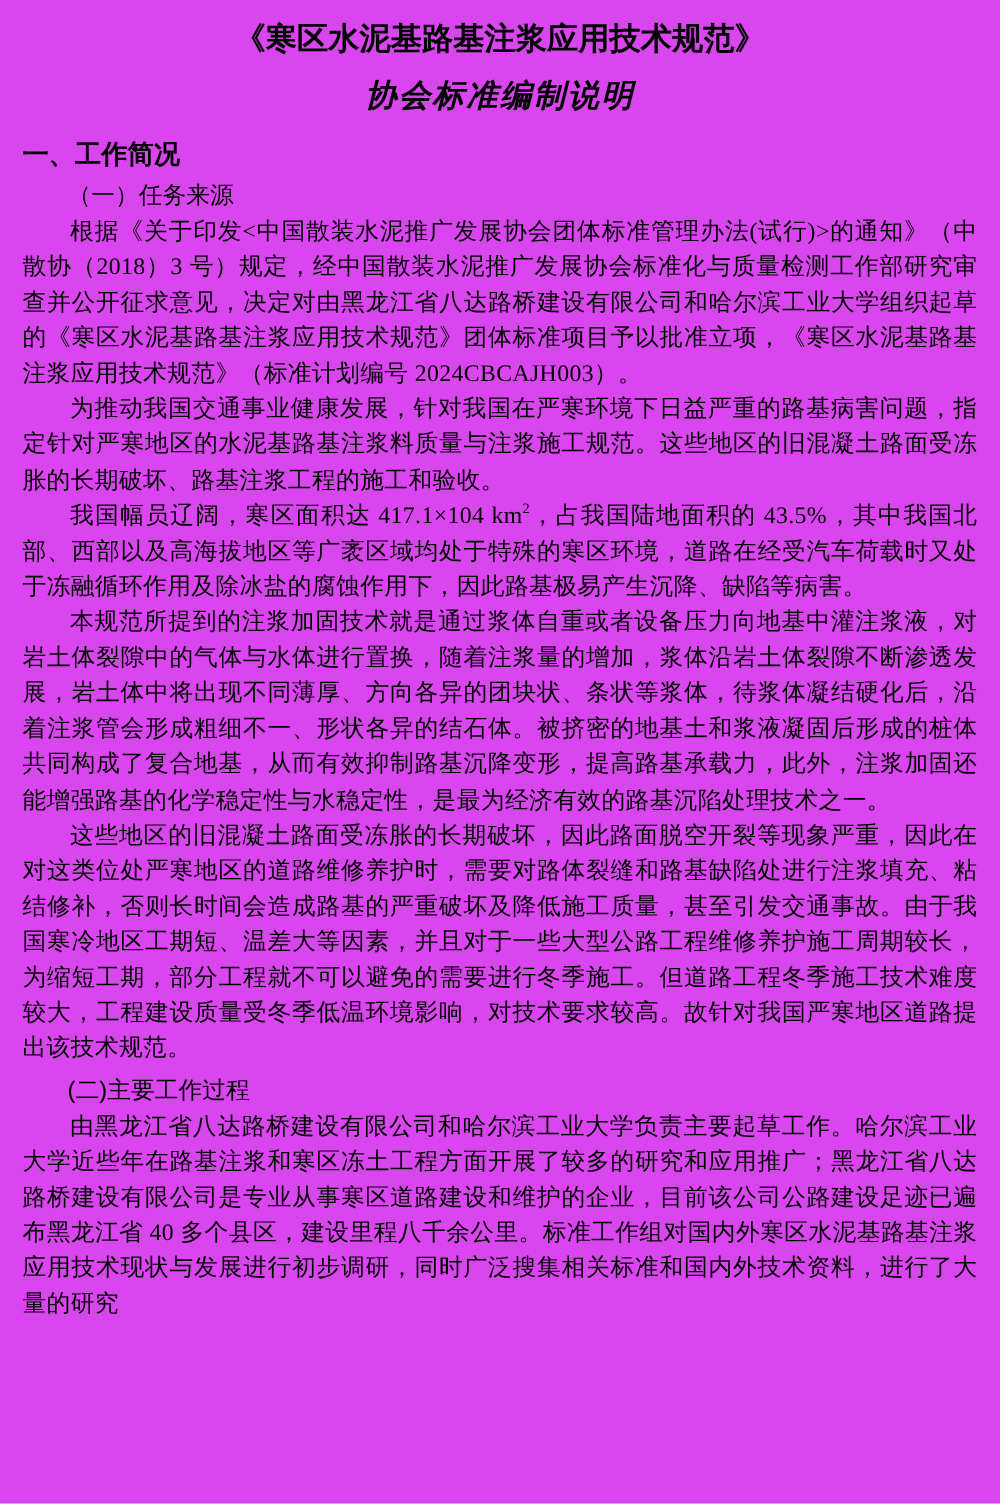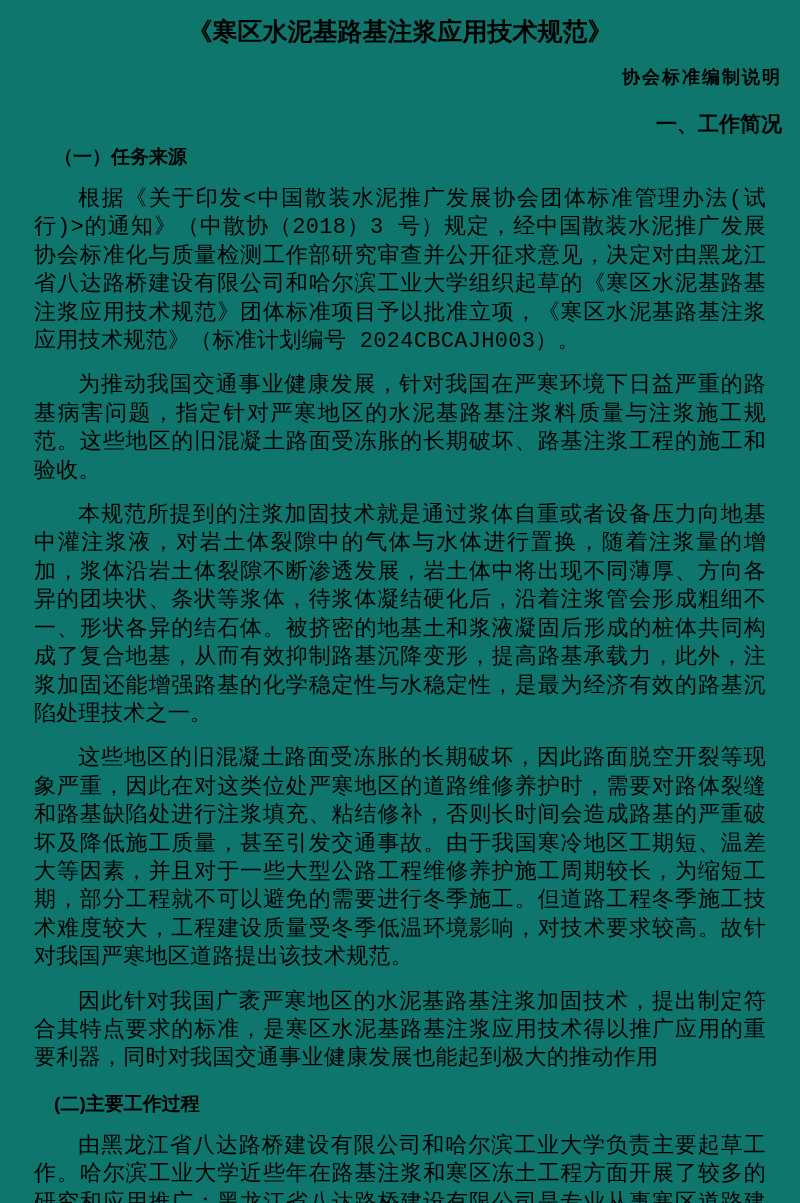--- a/index.html
+++ b/index.html
@@ -5,66 +5,66 @@
   html, body {
     margin: 0;
     padding: 0;
     background: #ffffff;
   }
   .page {
     position: relative;
     width: 800px;
     height: 1203px;
     box-sizing: border-box;
-    background: #0f766e;
+    background: #d946ef;
     color: #000000;
     padding: 10px 18px 0 18px;
     overflow: hidden;
   }
   .doc-title {
     font-family: "Liberation Sans", "DejaVu Sans", sans-serif;
     font-weight: bold;
     font-size: 25px;
     line-height: 34px;
     text-align: center;
     margin: 4px 0 0 0;
   }
   .doc-subtitle {
     font-family: "Liberation Sans", "DejaVu Sans", sans-serif;
     font-weight: bold;
-    font-size: 18px;
+    font-size: 25px;
     line-height: 32px;
-    text-align: right;
+    text-align: center;
     letter-spacing: 2px;
     margin: 13px 0 0 0;
+    font-style: italic;
   }
   .section-heading {
     font-family: "Liberation Sans", "DejaVu Sans", sans-serif;
     font-weight: bold;
     font-size: 21px;
     line-height: 28px;
     margin: 17px 0 0 0;
-    text-align: right;
   }
   .subsection-heading {
     font-family: "Liberation Sans", "DejaVu Sans", sans-serif;
-    font-weight: bold;
+    font-weight: normal;
     font-size: 19px;
     line-height: 27px;
     text-indent: 1.9em;
     margin: 5px 0 2px 0;
   }
   p.body-para {
-    font-family: Liberation Mono, monospace;
-    font-size: 22px;
+    font-family: Liberation Serif, serif;
+    font-size: 19px;
     line-height: 28.4px;
     letter-spacing: 0.3px;
     text-align: justify;
     text-indent: 2em;
-    margin: 16px;
+    margin: 0;
   }
   p.body-para sup {
     font-size: 0.6em;
     line-height: 0;
     vertical-align: super;
     letter-spacing: 0;
   }
 </style>
 </head>
 <body>
@@ -76,25 +76,25 @@
   <h2 class="doc-subtitle">协会标准编制说明</h2>
 
   <h3 class="section-heading">一、工作简况</h3>
 
   <h4 class="subsection-heading">（一）任务来源</h4>
 
   <p class="body-para">根据《关于印发&lt;中国散装水泥推广发展协会团体标准管理办法(试行)&gt;的通知》（中散协（2018）3 号）规定，经中国散装水泥推广发展协会标准化与质量检测工作部研究审查并公开征求意见，决定对由黑龙江省八达路桥建设有限公司和哈尔滨工业大学组织起草的《寒区水泥基路基注浆应用技术规范》团体标准项目予以批准立项，《寒区水泥基路基注浆应用技术规范》（标准计划编号 2024CBCAJH003）。</p>
 
   <p class="body-para">为推动我国交通事业健康发展，针对我国在严寒环境下日益严重的路基病害问题，指定针对严寒地区的水泥基路基注浆料质量与注浆施工规范。这些地区的旧混凝土路面受冻胀的长期破坏、路基注浆工程的施工和验收。</p>
 
+  <p class="body-para"><span>我国幅员辽阔，寒区面积达 417.1×104 km</span><sup>2</sup><span>，占我国陆地面积的 43.5%，其中我国北部、西部以及高海拔地区等广袤区域均处于特殊的寒区环境，道路在经受汽车荷载时又处于冻融循环作用及除冰盐的腐蚀作用下，因此路基极易产生沉降、缺陷等病害。</span></p>
 
 
   <p class="body-para">本规范所提到的注浆加固技术就是通过浆体自重或者设备压力向地基中灌注浆液，对岩土体裂隙中的气体与水体进行置换，随着注浆量的增加，浆体沿岩土体裂隙不断渗透发展，岩土体中将出现不同薄厚、方向各异的团块状、条状等浆体，待浆体凝结硬化后，沿着注浆管会形成粗细不一、形状各异的结石体。被挤密的地基土和浆液凝固后形成的桩体共同构成了复合地基，从而有效抑制路基沉降变形，提高路基承载力，此外，注浆加固还能增强路基的化学稳定性与水稳定性，是最为经济有效的路基沉陷处理技术之一。</p>
 
   <p class="body-para">这些地区的旧混凝土路面受冻胀的长期破坏，因此路面脱空开裂等现象严重，因此在对这类位处严寒地区的道路维修养护时，需要对路体裂缝和路基缺陷处进行注浆填充、粘结修补，否则长时间会造成路基的严重破坏及降低施工质量，甚至引发交通事故。由于我国寒冷地区工期短、温差大等因素，并且对于一些大型公路工程维修养护施工周期较长，为缩短工期，部分工程就不可以避免的需要进行冬季施工。但道路工程冬季施工技术难度较大，工程建设质量受冬季低温环境影响，对技术要求较高。故针对我国严寒地区道路提出该技术规范。</p>
 
-  <p class="body-para">因此针对我国广袤严寒地区的水泥基路基注浆加固技术，提出制定符合其特点要求的标准，是寒区水泥基路基注浆应用技术得以推广应用的重要利器，同时对我国交通事业健康发展也能起到极大的推动作用</p>
 
   <h4 class="subsection-heading">(二)主要工作过程</h4>
 
   <p class="body-para">由黑龙江省八达路桥建设有限公司和哈尔滨工业大学负责主要起草工作。哈尔滨工业大学近些年在路基注浆和寒区冻土工程方面开展了较多的研究和应用推广；黑龙江省八达路桥建设有限公司是专业从事寒区道路建设和维护的企业，目前该公司公路建设足迹已遍布黑龙江省 40 多个县区，建设里程八千余公里。标准工作组对国内外寒区水泥基路基注浆应用技术现状与发展进行初步调研，同时广泛搜集相关标准和国内外技术资料，进行了大量的研究</p>
 
 </div>
 
 </body></html>

